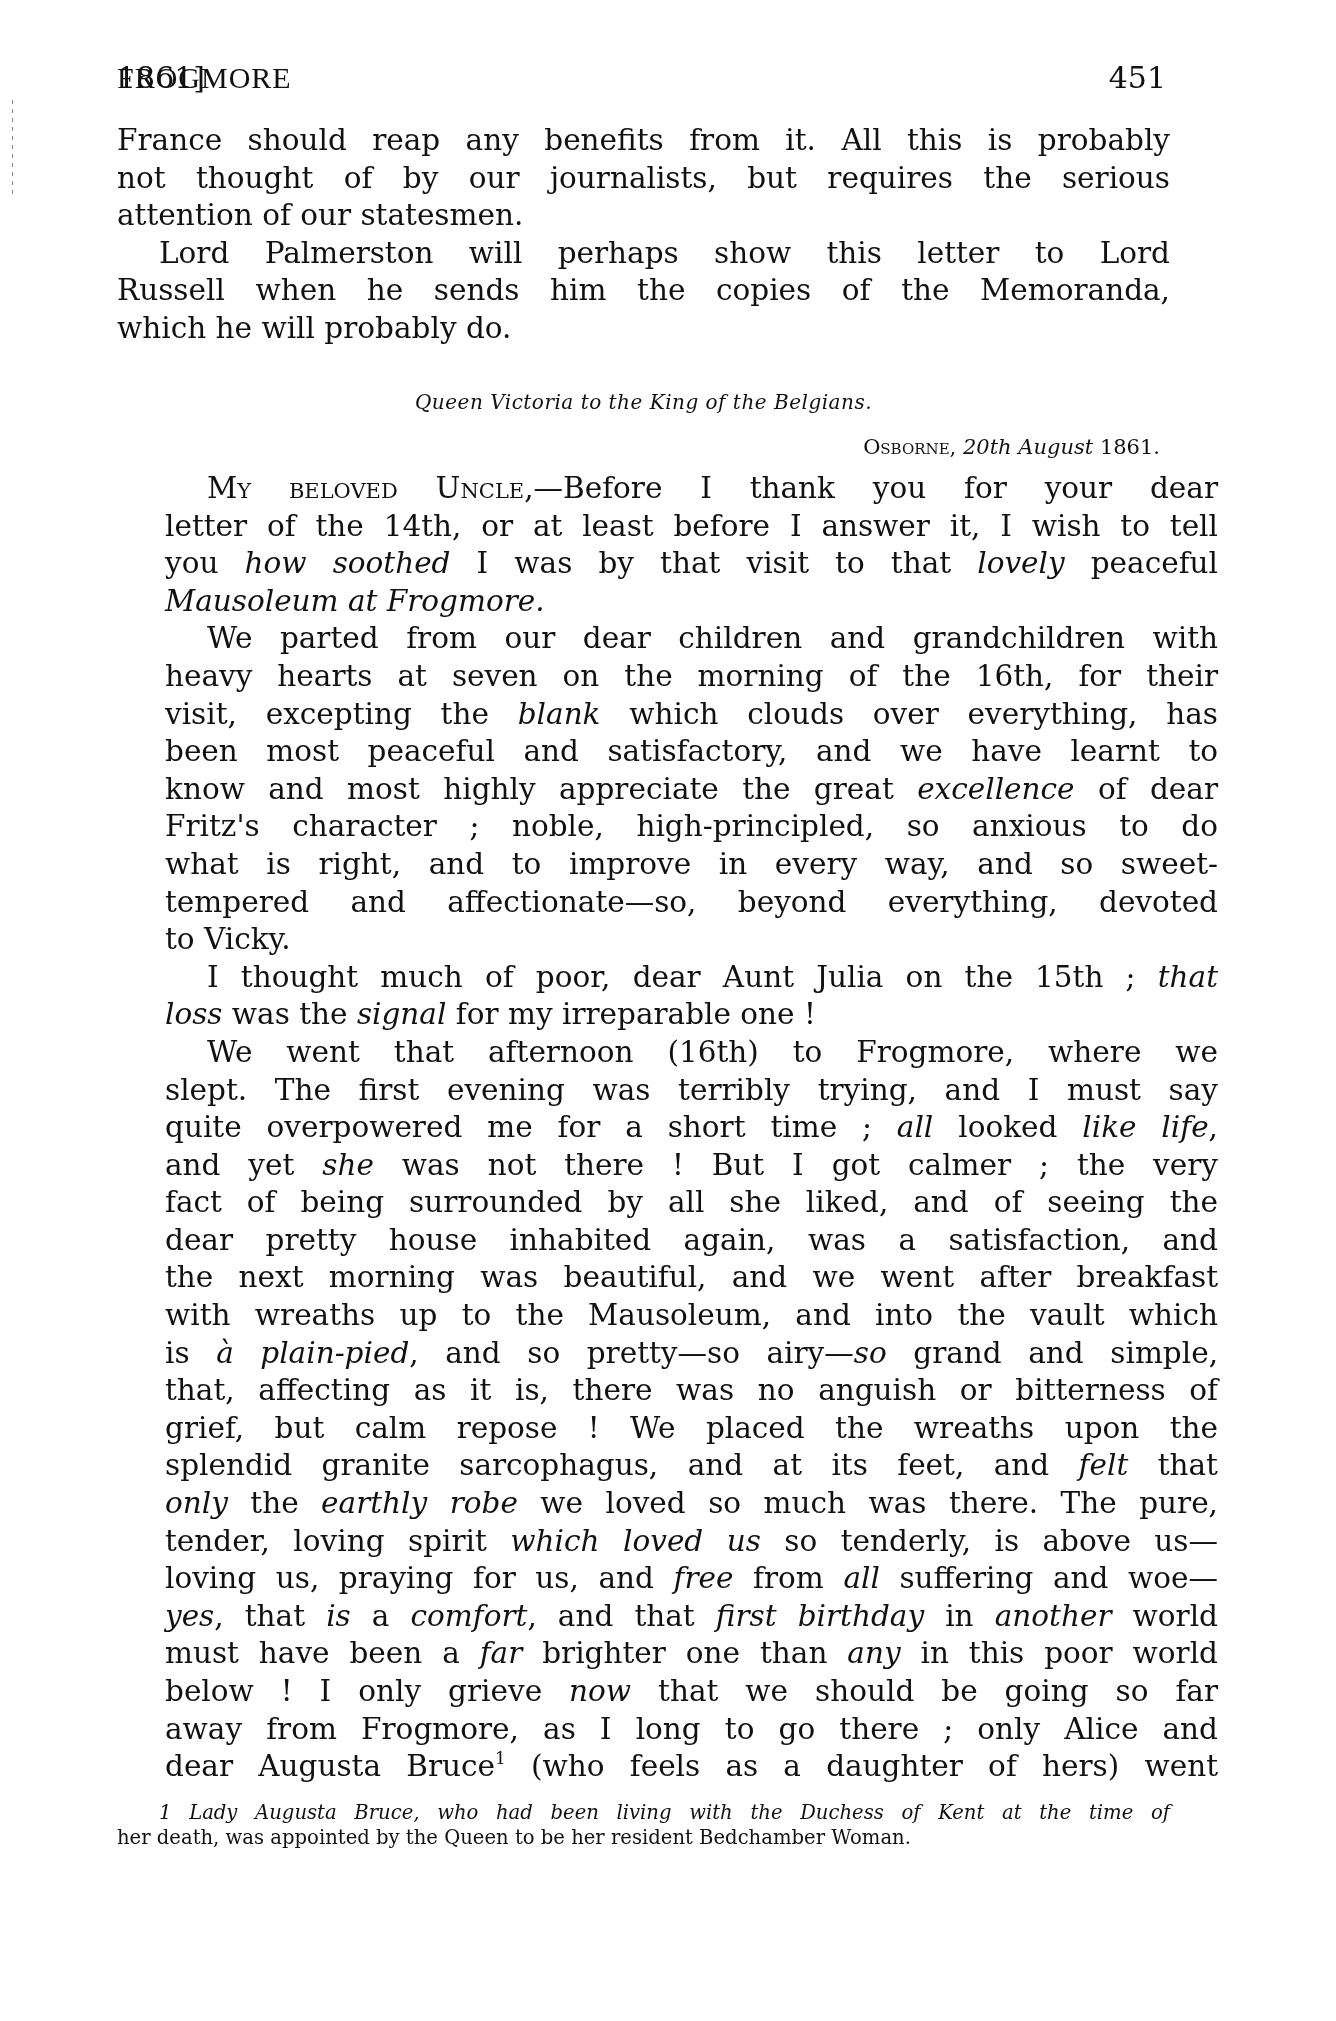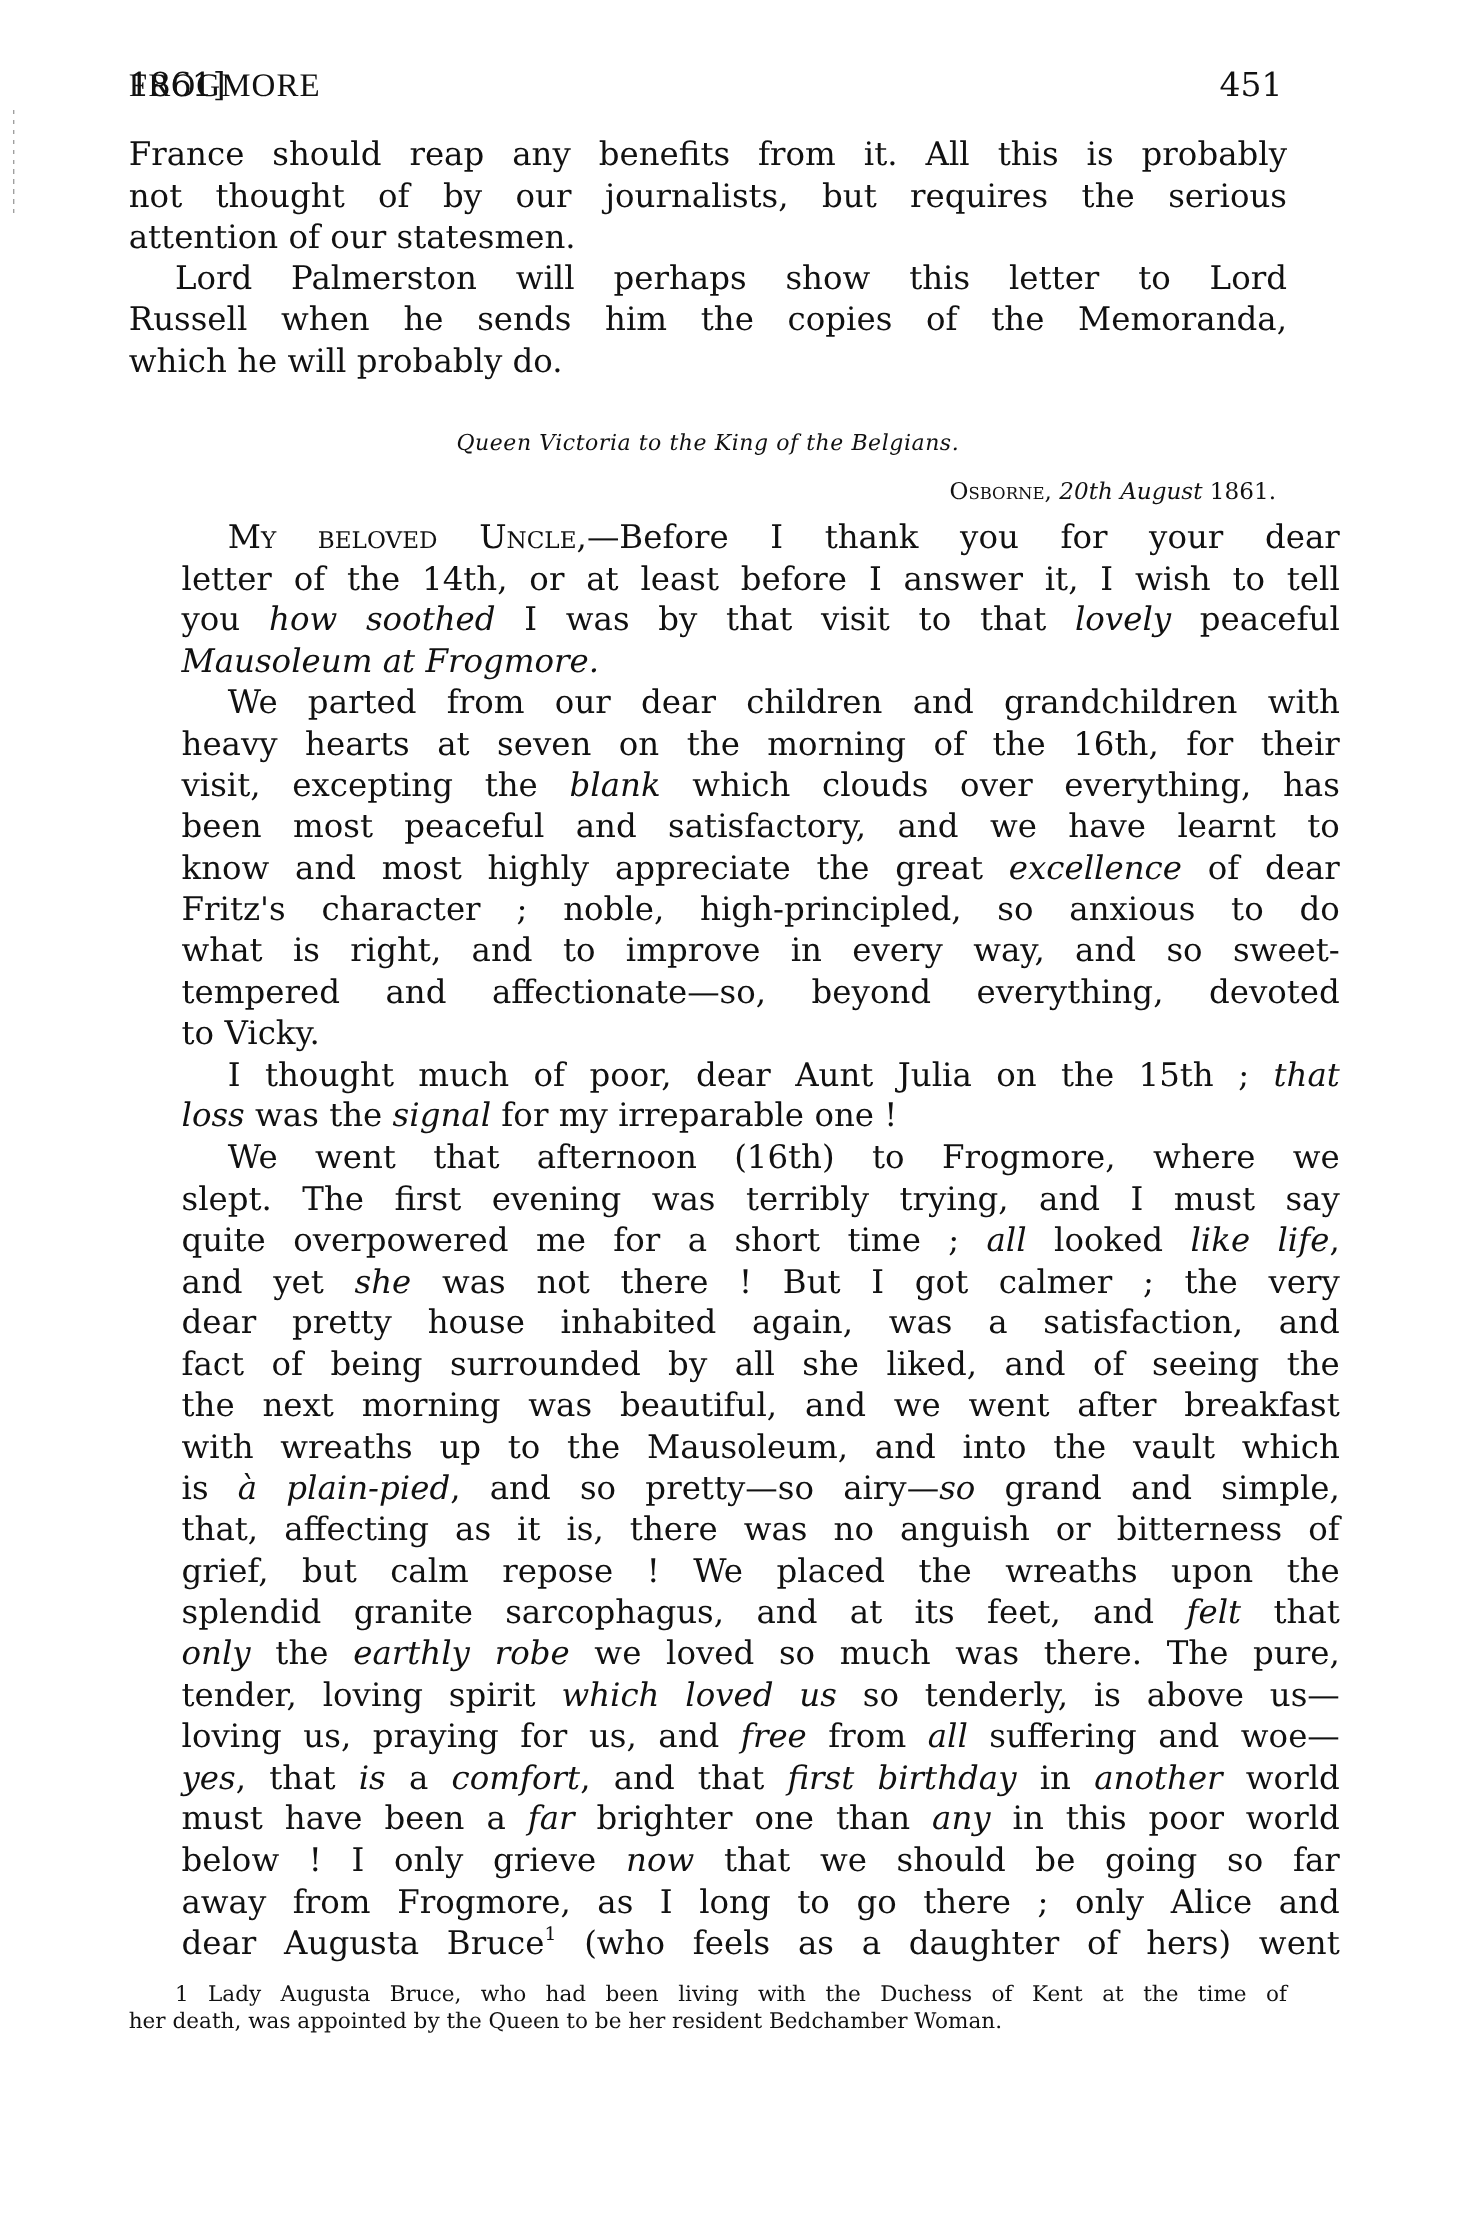--- a/index.html
+++ b/index.html
@@ -43,21 +43,21 @@
   .dateline {
     position: absolute; right: 10px; top: 432px;
     font-size: 21px; line-height: 30px;
   }
   .footnotes { position: absolute; left: 0; width: 1053px; top: 1800px; }
   .fline {
     display: block; height: 25px; line-height: 25px; font-size: 19.6px;
     white-space: nowrap; text-align: justify; text-align-last: justify;
   }
   .fline.last { text-align-last: left; }
-  .fline.indent { padding-left: 42px; }
+  .fline.indent { padding-left: 42px; font-style: italic; }
 </style>
 </head>
 <body>
 
 <div class="scan-mark"></div>
 
 <div class="page">
 
   <div class="running-head">
     <span class="rh-left">1861]</span>
@@ -93,22 +93,22 @@
       <div class="line"><span>Fritz's character ;  noble, high-principled, so anxious to do</span></div>
       <div class="line"><span>what is right, and to improve in every way, and so sweet-</span></div>
       <div class="line"><span>tempered and affectionate—so, beyond everything, devoted</span></div>
       <div class="line last"><span>to Vicky.</span></div>
       <div class="line indent"><span>I thought much of poor, dear Aunt Julia on the 15th ;  </span><span class="i">that</span></div>
       <div class="line last"><span class="i">loss</span><span> was the </span><span class="i">signal</span><span> for my irreparable one !</span></div>
       <div class="line indent"><span>We went that afternoon (16th) to Frogmore, where we</span></div>
       <div class="line"><span>slept.  The first evening was terribly trying, and I must say</span></div>
       <div class="line"><span>quite overpowered me for a short time ;  </span><span class="i">all</span><span> looked </span><span class="i">like life</span><span>,</span></div>
       <div class="line"><span>and yet </span><span class="i">she</span><span> was not there !  But I got calmer ;  the very</span></div>
+      <div class="line"><span>fact of being surrounded by all she liked, and of seeing the</span></div>
       <div class="line"><span>dear pretty house inhabited again, was a satisfaction, and</span></div>
-      <div class="line"><span>fact of being surrounded by all she liked, and of seeing the</span></div>
       <div class="line"><span>the next morning was beautiful, and we went after breakfast</span></div>
       <div class="line"><span>with wreaths up to the Mausoleum, and into the vault which</span></div>
       <div class="line"><span>is </span><span class="i">à plain-pied</span><span>, and so pretty—so airy—</span><span class="i">so</span><span> grand and simple,</span></div>
       <div class="line"><span>that, affecting as it is, there was no anguish or bitterness of</span></div>
       <div class="line"><span>grief, but calm repose !  We placed the wreaths upon the</span></div>
       <div class="line"><span>splendid granite sarcophagus, and at its feet, and </span><span class="i">felt</span><span> that</span></div>
       <div class="line"><span class="i">only</span><span> the </span><span class="i">earthly robe</span><span> we loved so much was there.  The pure,</span></div>
       <div class="line"><span>tender, loving spirit </span><span class="i">which loved us</span><span> so tenderly, is above us—</span></div>
       <div class="line"><span>loving us, praying for us, and </span><span class="i">free</span><span> from </span><span class="i">all</span><span> suffering and woe—</span></div>
       <div class="line"><span class="i">yes</span><span>, that </span><span class="i">is</span><span> a </span><span class="i">comfort</span><span>, and that </span><span class="i">first birthday</span><span> in </span><span class="i">another</span><span> world</span></div>

